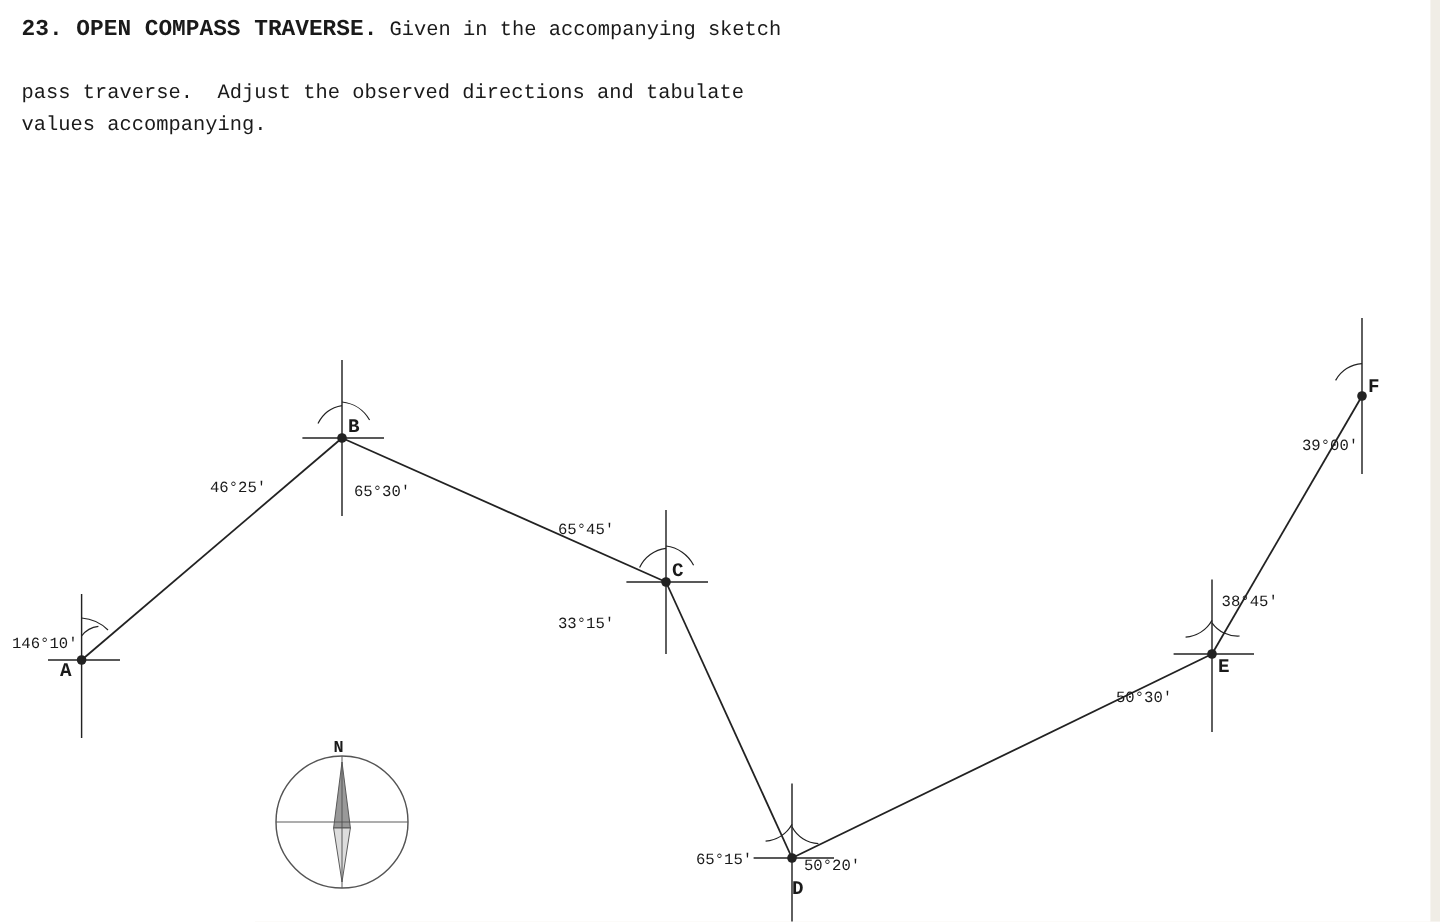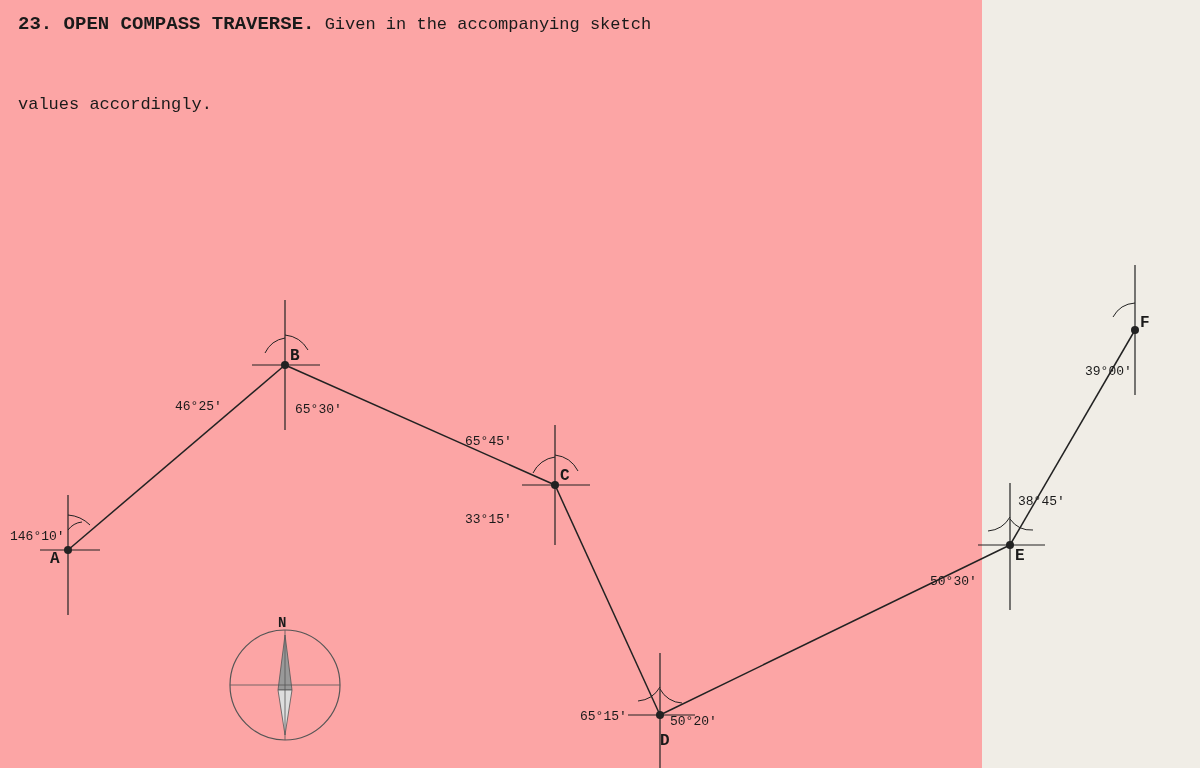--- a/index.html
+++ b/index.html
@@ -5,23 +5,23 @@
     * { margin: 0; padding: 0; box-sizing: border-box; }
     body {
       width: 1200px;
       height: 768px;
       background: #f0ede6;
       font-family: 'Courier New', monospace;
       overflow: hidden;
       position: relative;
     }
     .page {
-      width: 982px;
+      width: 1192px;
       height: 768px;
-      background: #fca5a5;
+      background: #ffffff;
       position: relative;
     }
     .text-block {
       position: absolute;
       top: 10px;
       left: 18px;
       right: 20px;
       font-size: 17px;
       line-height: 1.55;
       color: #1a1a1a;
@@ -40,22 +40,22 @@
     }
   </style>
 </head>
 <body>
 
 <div class="page">
   <div class="text-block">
     <span style="font-weight:bold; font-size:19px;">23. <span style="font-weight:bold;">OPEN COMPASS TRAVERSE.</span></span>
     <span> Given in the accompanying sketch</span><br>
     <br>
-    <br>
-    <span>values accordingly.</span>
+    <span>pass traverse.&nbsp; Adjust the observed directions and tabulate</span><br>
+    <span>values accompanying.</span>
   </div>
 
   <svg class="diagram" viewBox="0 0 1200 613">
 
     <line x1="68" y1="395" x2="285" y2="210" stroke="#222" stroke-width="1.5"></line>
     <line x1="285" y1="210" x2="555" y2="330" stroke="#222" stroke-width="1.5"></line>
     <line x1="555" y1="330" x2="660" y2="560" stroke="#222" stroke-width="1.5"></line>
     <line x1="660" y1="560" x2="1010" y2="390" stroke="#222" stroke-width="1.5"></line>
     <line x1="1010" y1="390" x2="1135" y2="175" stroke="#222" stroke-width="1.5"></line>
 

